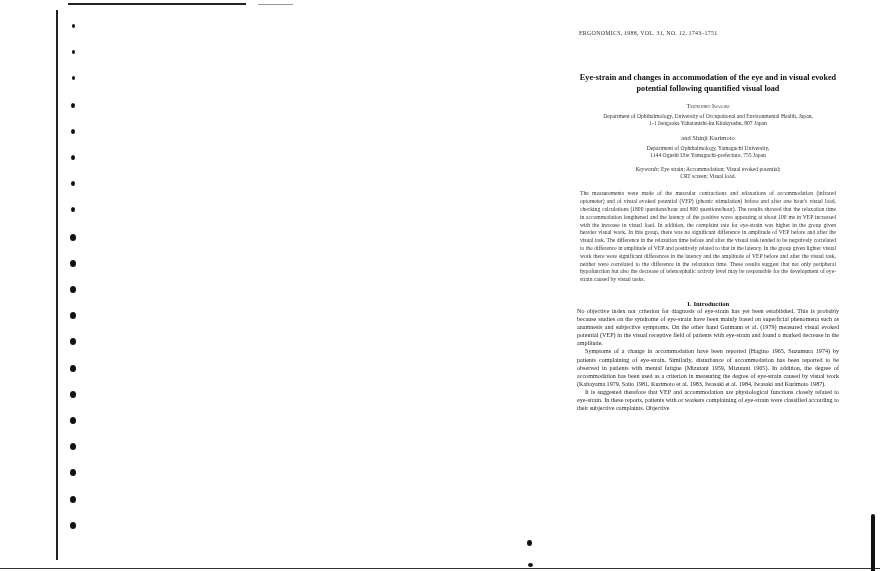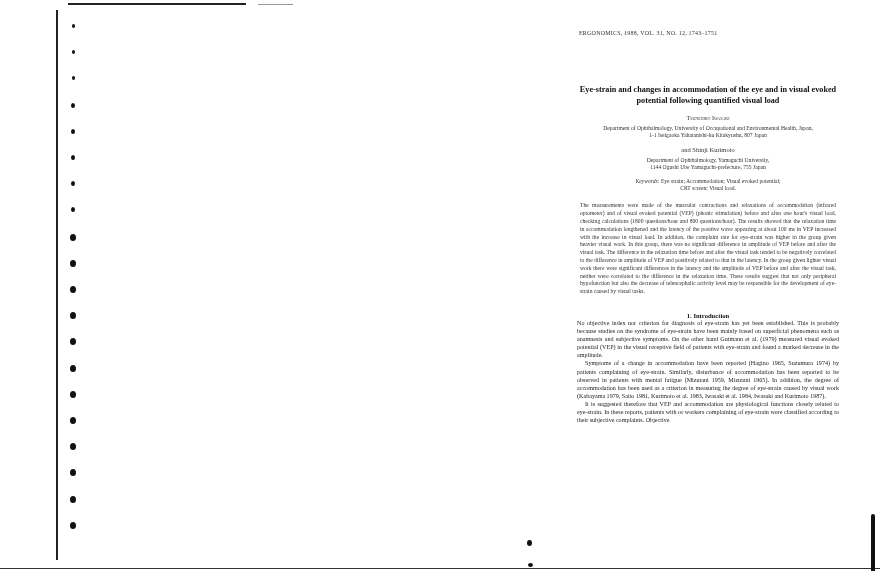--- a/index.html
+++ b/index.html
@@ -10,21 +10,21 @@
   .scan-line-top { position:absolute; left:68px; top:3px; width:178px; height:2px; background:#222; }
   .scan-line-top2 { position:absolute; left:258px; top:4px; width:35px; height:1px; background:#999; }
   .scan-line-vert { position:absolute; left:56px; top:10px; width:2px; height:550px; background:#222; }
   .scan-line-bottom { position:absolute; left:0; top:568px; width:880px; height:1px; background:#333; }
   .right-bar { position:absolute; left:871px; top:514px; width:4px; height:57px; background:#111; border-radius:2px 2px 0 0; }
   .hole { position:absolute; width:6px; height:7px; background:#111; border-radius:50%; }
   .stray-dot { position:absolute; width:5px; height:6px; background:#111; border-radius:50%; }
 
   .page { position:absolute; left:577px; top:30px; width:262px; }
   .journal { font-size:6px; letter-spacing:0.2px; color:#333; margin-left:2px; }
-  .title { margin-top:48px; text-align:center; font-weight:bold; font-size:8.2px; line-height:11px; color:#111; }
+  .title { margin-top:36px; text-align:center; font-weight:bold; font-size:8.2px; line-height:11px; color:#111; }
   .author { text-align:center; font-size:6.2px; margin-top:8px; font-variant:small-caps; color:#333; }
   .affil { text-align:center; font-size:5.6px; line-height:7.4px; margin-top:4px; color:#333; }
   .and-author { text-align:center; font-size:6.5px; margin-top:6px; color:#333; }
   .keywords { text-align:center; font-size:5.6px; line-height:7.4px; margin-top:6px; color:#333; }
   .keywords i { font-style:italic; }
   .abstract { font-size:5.6px; line-height:7.8px; text-align:justify; margin:10px 3px 0 3px; color:#333; }
   .section-head { text-align:center; font-weight:bold; font-size:6.6px; margin-top:16px; color:#111; }
   .body-p { font-size:6.1px; line-height:8.1px; text-align:justify; color:#222; margin:0; }
   .indent { text-indent:8px; }
 </style>

